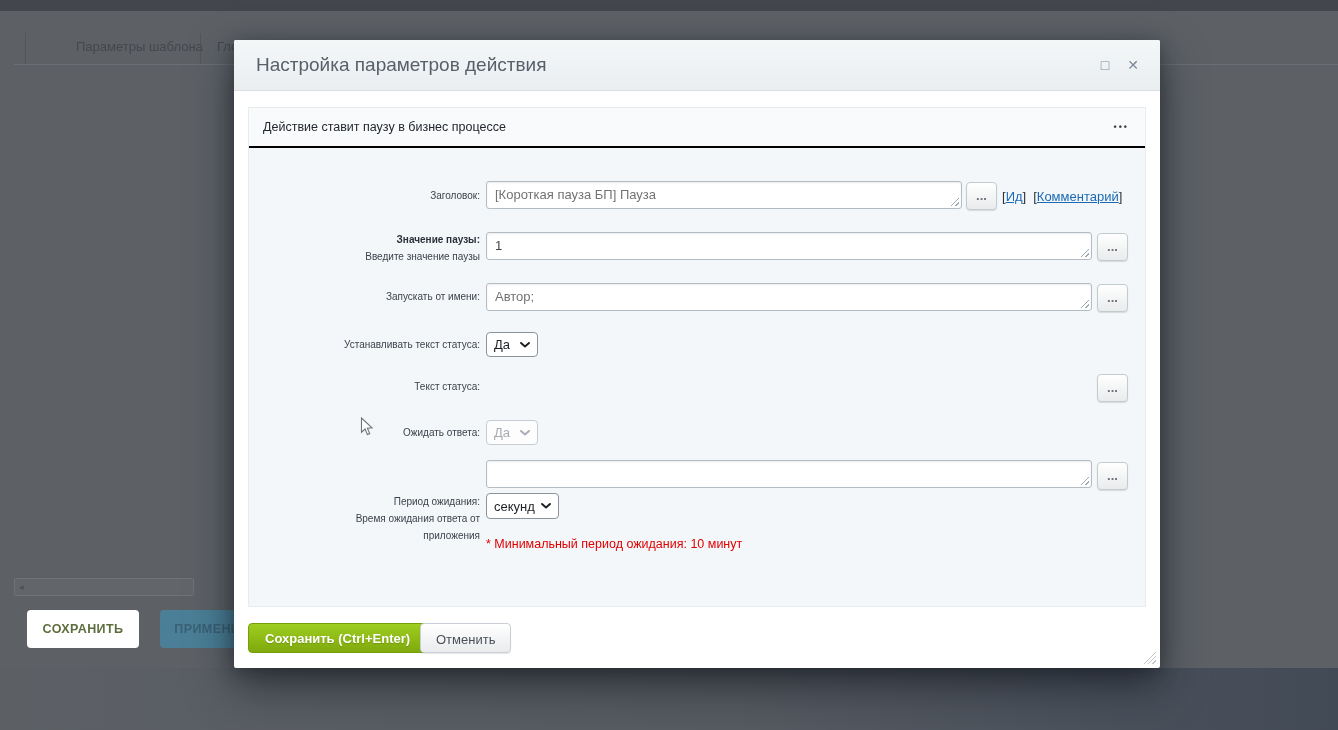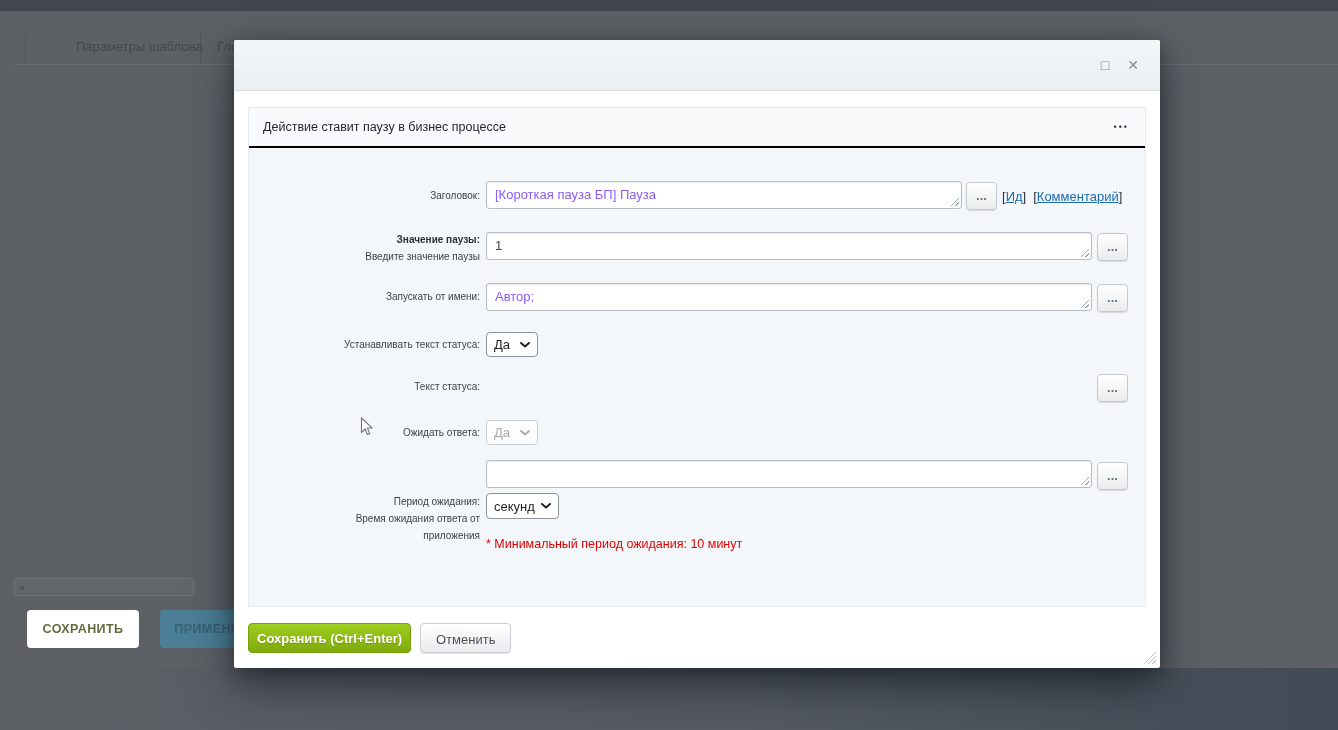--- a/index.html
+++ b/index.html
@@ -43,21 +43,21 @@
   .menu-dots{font-size:9px;font-weight:bold;letter-spacing:2px;color:#373d44;cursor:pointer;}
   
   .lbl{position:absolute;left:28px;width:218px;text-align:right;font-size:10px;color:#3c434c;
        line-height:17px;}
   .lbl .b{font-weight:bold;color:#2b313a;}
   
   .ta{position:absolute;left:252px;height:26px;box-sizing:content-box;background:#fff;
       border:1px solid #b4bcc3;border-radius:3px;box-shadow:inset 0 1px 2px rgba(0,0,0,.08);
       cursor:text;}
   .ta-text{position:absolute;left:8px;top:0;right:14px;line-height:26px;font-size:13px;
-           color:#8b5cf6;white-space:nowrap;overflow:hidden;}
+           color:#737373;white-space:nowrap;overflow:hidden;}
   .grip{position:absolute;right:2px;bottom:2px;width:9px;height:9px;
         background:repeating-linear-gradient(-45deg,transparent 0 2px,#9fabb3 2px 3px);
         clip-path:polygon(100% 0,100% 100%,0 100%);cursor:nwse-resize;}
   
   .more{position:absolute;width:31px;height:28px;border:1px solid #c3cace;border-radius:4px;
         background:linear-gradient(#ffffff,#e9ebec);box-shadow:0 1px 1px rgba(0,0,0,.12);
         font-family:inherit;font-size:13px;font-weight:bold;color:#6b7177;line-height:18px;
         text-align:center;cursor:pointer;padding:0;}
   
   .sel{position:absolute;left:252px;height:25px;box-sizing:border-box;display:flex;
@@ -65,21 +65,21 @@
        border:1px solid #8b939b;border-radius:4px;font-size:13px;color:#1e2125;cursor:pointer;}
   .sel.disabled{border-color:#c6ccd1;color:#a6acb2;background:#fdfdfe;cursor:default;}
   .sel svg{flex:none;margin-left:6px;}
   .links{position:absolute;font-size:13px;white-space:nowrap;}
   .bracket{color:#2f3338;}
   a.link{color:#1a6ab5;text-decoration:underline;cursor:pointer;}
   .lgap{display:inline-block;width:7px;}
   .note{position:absolute;left:252px;font-size:12.5px;color:#e00000;}
   .cursor{position:absolute;left:126px;top:377px;pointer-events:none;}
   
-  .btn-save{position:absolute;left:14px;top:583px;height:30px;padding:0 8px;
+  .btn-save{position:absolute;left:14px;top:583px;height:30px;padding:0 16px;
             background:linear-gradient(#9ece1f,#7fa90d);border:1px solid #76a00a;border-radius:4px;
             color:#fff;font-family:inherit;font-weight:bold;font-size:13px;cursor:pointer;
             text-shadow:0 1px 1px rgba(0,0,0,.18);}
   .btn-cancel{position:absolute;left:186px;top:583px;height:30px;padding:8px 15px;
             background:linear-gradient(#ffffff,#e9ebec);border:1px solid #c9cfd4;border-radius:4px;
             color:#4b5058;font-family:inherit;font-size:13px;cursor:pointer;
             box-shadow:0 1px 1px rgba(0,0,0,.1);}
   .dlg-grip{position:absolute;right:4px;bottom:4px;width:14px;height:14px;
         background:repeating-linear-gradient(-45deg,transparent 0 2px,#c3c9cd 2px 3px);
         clip-path:polygon(100% 0,100% 100%,0 100%);cursor:nwse-resize;}
@@ -98,20 +98,21 @@
   </div>
   <div class="hscroll">
     <span class="hscroll-arrow">◂</span>
   </div>
   <button class="bg-btn green">СОХРАНИТЬ</button>
   <button class="bg-btn blue">ПРИМЕНИТЬ</button>
   <div class="bottom-band"></div>
 
   <div class="dialog">
     <div class="titlebar">
+      <span class="dlg-title">Настройка параметров действия</span>
       <span class="win-btn min">□</span>
       <span class="win-btn close">✕</span>
     </div>
 
     <div class="content-box">
       <div class="section-head">
         <span>Действие ставит паузу в бизнес процессе</span>
         <span class="menu-dots">•••</span>
       </div>
     </div>

